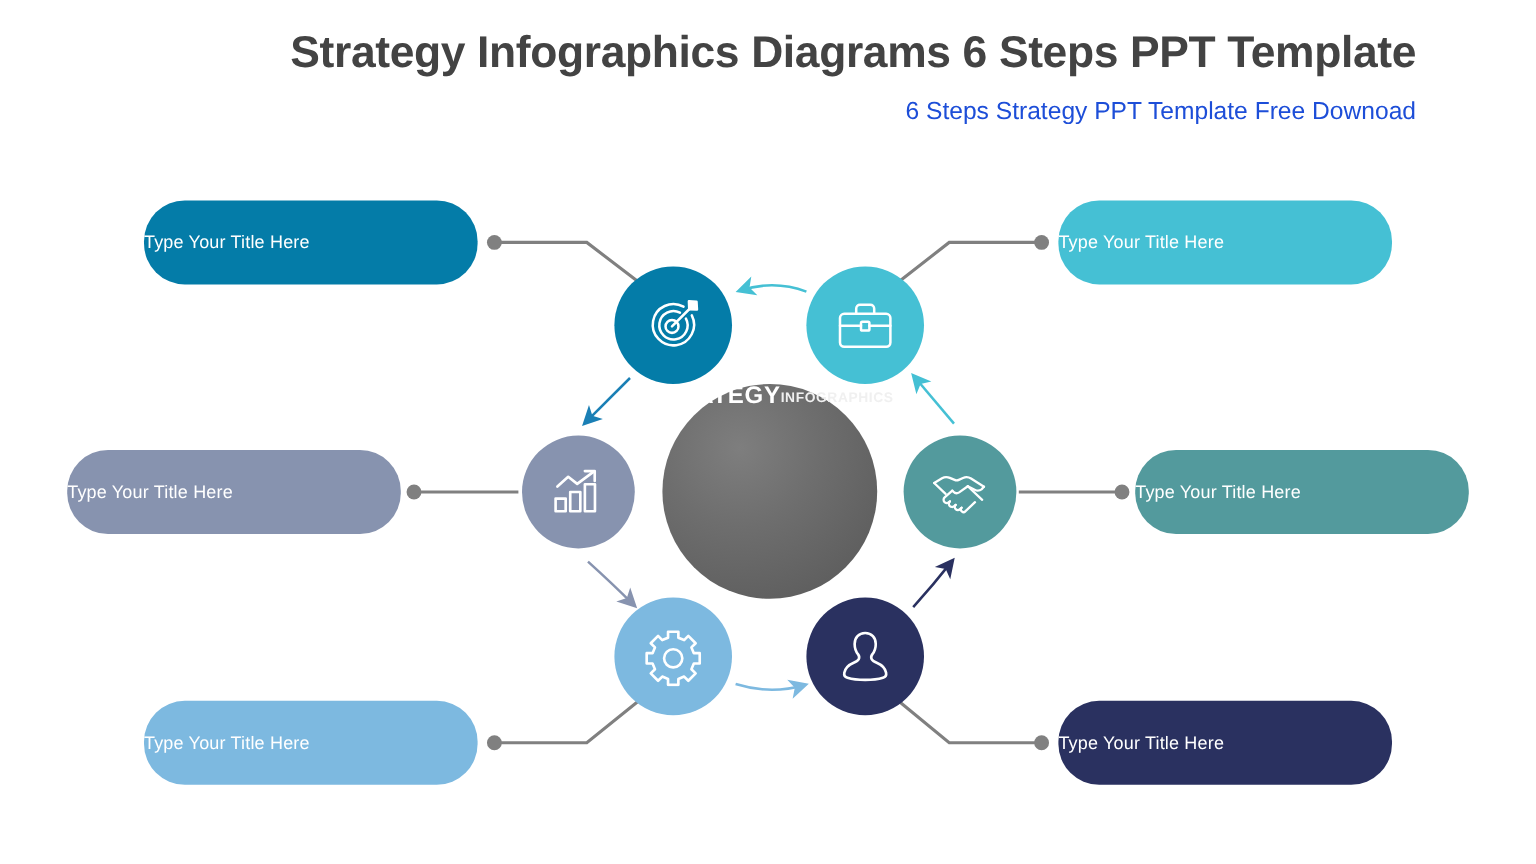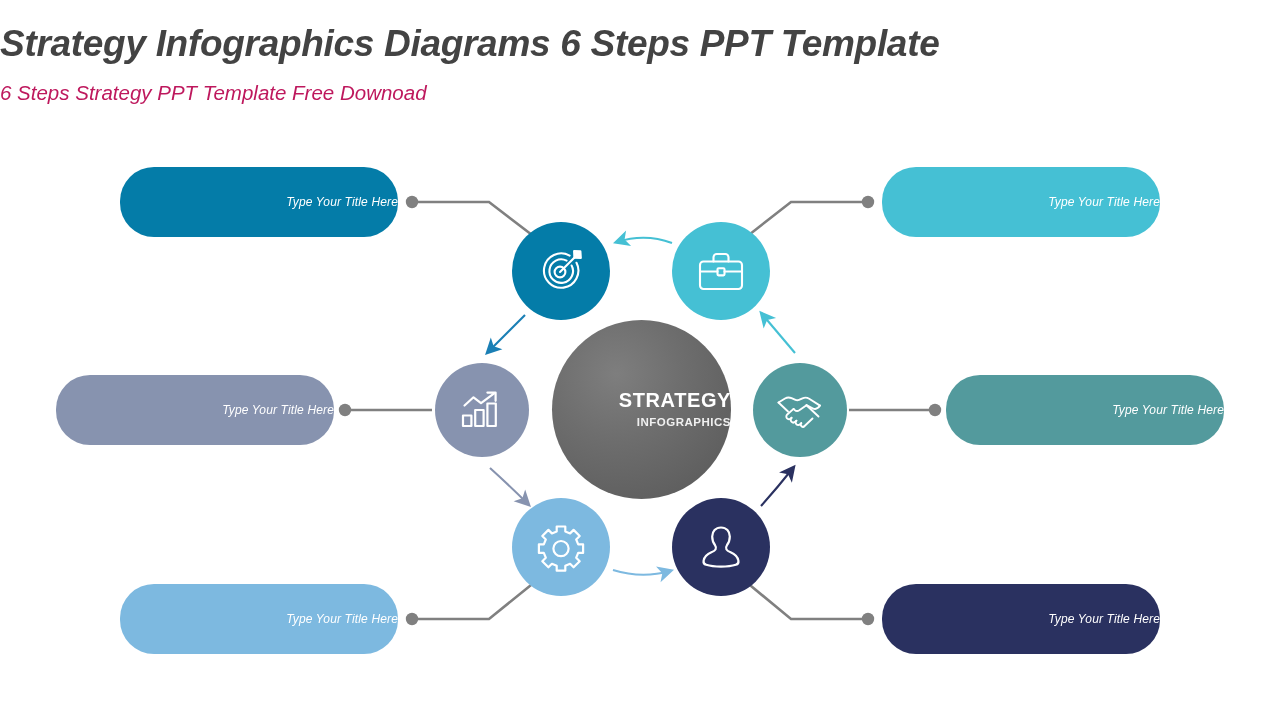--- a/index.html
+++ b/index.html
@@ -13,36 +13,35 @@
     position: relative;
     width: 1280px; height: 720px;
     background: #ffffff;
   }
 
   
   #header {
     position: absolute;
     left: 0; top: 22px;
     width: 1180px;
-    text-align: left;
-    font-style: italic;
+    text-align: right;
   }
   #page-title {
     font-size: 37px;
     font-weight: bold;
     color: #434343;
     letter-spacing: -0.3px;
     line-height: 1.18;
     margin: 0;
     white-space: nowrap;
   }
   #page-subtitle {
     font-size: 20.5px;
     font-weight: normal;
-    color: #be185d;
+    color: #1d4ed8;
     margin: 15px 0 0 0;
     line-height: 1.2;
     white-space: nowrap;
   }
 
   
   #diagram {
     position: absolute;
     left: 0; top: 0;
     width: 1280px; height: 720px;
@@ -55,22 +54,22 @@
   }
 
   
   #center-hub {
     position: absolute;
     left: 552px; top: 320px;
     width: 179px; height: 179px;
     border-radius: 50%;
     background: radial-gradient(circle at 36% 30%, #7e7e7e 0%, #6e6e6e 38%, #575757 100%);
     display: flex;
-    flex-direction: column;
-    align-items: flex-end;
+    flex-direction: row;
+    align-items: flex-start;
     justify-content: center;
   }
   #center-hub .hub-main {
     color: #ffffff;
     font-size: 20px;
     font-weight: bold;
     letter-spacing: 0.6px;
     line-height: 1;
   }
   #center-hub .hub-sub {
@@ -91,27 +90,26 @@
     justify-content: center;
   }
   .node svg { display: block; }
 
   
   .pill {
     position: absolute;
     border-radius: 34px;
     display: flex;
     align-items: center;
-    justify-content: flex-end;
+    justify-content: flex-start;
     color: #ffffff;
-    font-size: 12px;
+    font-size: 15px;
     font-weight: normal;
     letter-spacing: 0.15px;
     box-sizing: border-box;
-    font-style: italic;
   }
 </style>
 </head>
 <body>
 
 <div id="stage">
 
   <div id="header">
     <h1 id="page-title">Strategy Infographics Diagrams 6 Steps PPT Template</h1>
     <p id="page-subtitle">6 Steps Strategy PPT Template Free Downoad</p>

